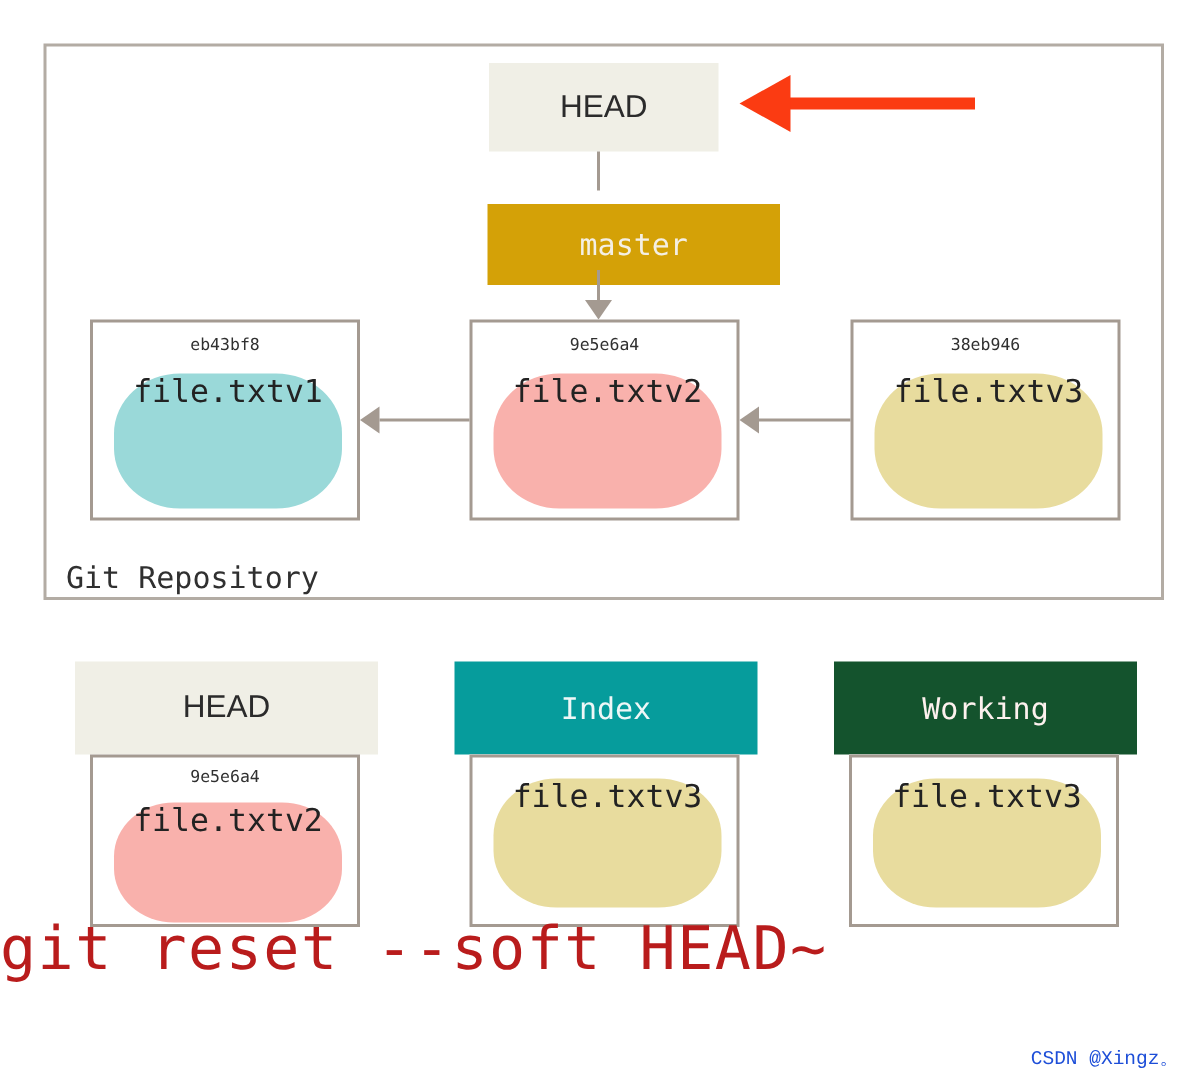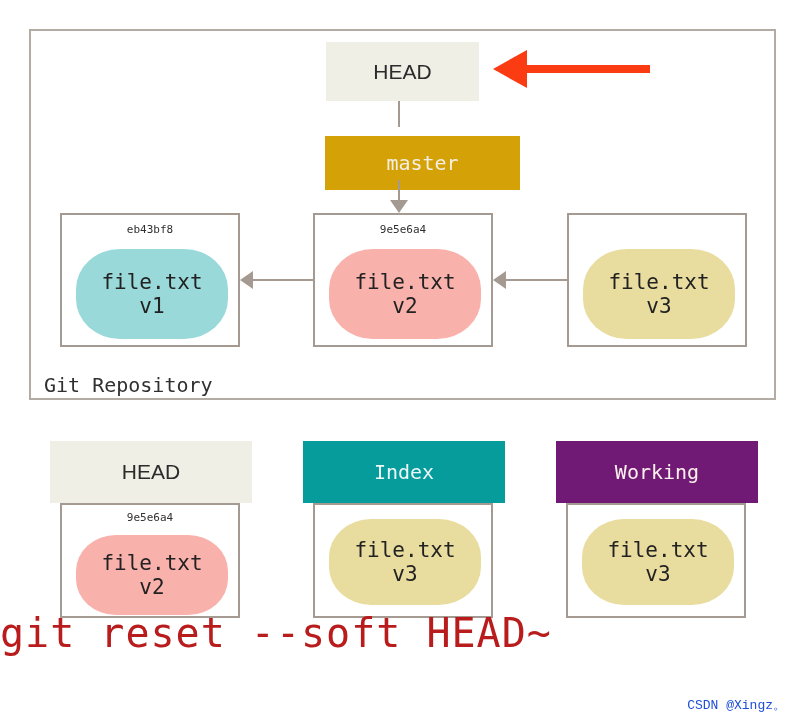--- a/index.html
+++ b/index.html
@@ -117,22 +117,21 @@
     color: #303030;
   }
   .blob {
     position: absolute;
     left: 14px;
     top: 34px;
     width: 152px;
     height: 90px;
     border-radius: 44px / 40px;
     display: flex;
-    flex-direction: column;
-    align-items: center;
+    align-items: flex-start;
     justify-content: center;
     font-family: "DejaVu Sans Mono", monospace;
     font-size: 21px;
     color: #222222;
     line-height: 1.15;
   }
   .blob .ver { font-size: 21px; }
 
   
   .panel-header {
@@ -237,20 +236,21 @@
 
 <div class="commit-box" style="left:313px; top:213px;">
   <div class="commit-hash">9e5e6a4</div>
   <div class="blob" style="background:#f9b1ac;">
     <span>file.txt</span>
     <span class="ver">v2</span>
   </div>
 </div>
 
 <div class="commit-box" style="left:567px; top:213px;">
+  <div class="commit-hash">38eb946</div>
   <div class="blob" style="background:#e8dc9e;">
     <span>file.txt</span>
     <span class="ver">v3</span>
   </div>
 </div>
 
 <div class="conn-line-h" style="left:253px; top:279px; width:60px;"></div>
 <div class="arrow-head-left" style="left:240px; top:271px;"></div>
 
 <div class="conn-line-h" style="left:506px; top:279px; width:61px;"></div>
@@ -273,21 +273,21 @@
 <div class="panel-header" style="left:303px; top:441px; width:202px; height:62px; background:#069c9c; color:#eef7f7; font-family:'DejaVu Sans Mono',monospace; font-size:20px;">
   <span>Index</span>
 </div>
 <div class="panel-body" style="left:313px; top:503px;">
   <div class="blob" style="background:#e8dc9e; top:14px; height:86px; border-radius:42px / 38px;">
     <span>file.txt</span>
     <span class="ver">v3</span>
   </div>
 </div>
 
-<div class="panel-header" style="left:556px; top:441px; width:202px; height:62px; background:#701a75; color:#fdf1ee; font-family:'DejaVu Sans Mono',monospace; font-size:20px;">
+<div class="panel-header" style="left:556px; top:441px; width:202px; height:62px; background:#14532d; color:#fdf1ee; font-family:'DejaVu Sans Mono',monospace; font-size:20px;">
   <span>Working</span>
 </div>
 <div class="panel-body" style="left:566px; top:503px;">
   <div class="blob" style="background:#e8dc9e; top:14px; height:86px; border-radius:42px / 38px;">
     <span>file.txt</span>
     <span class="ver">v3</span>
   </div>
 </div>
 
 <div id="command-caption">git reset --soft HEAD~</div>

